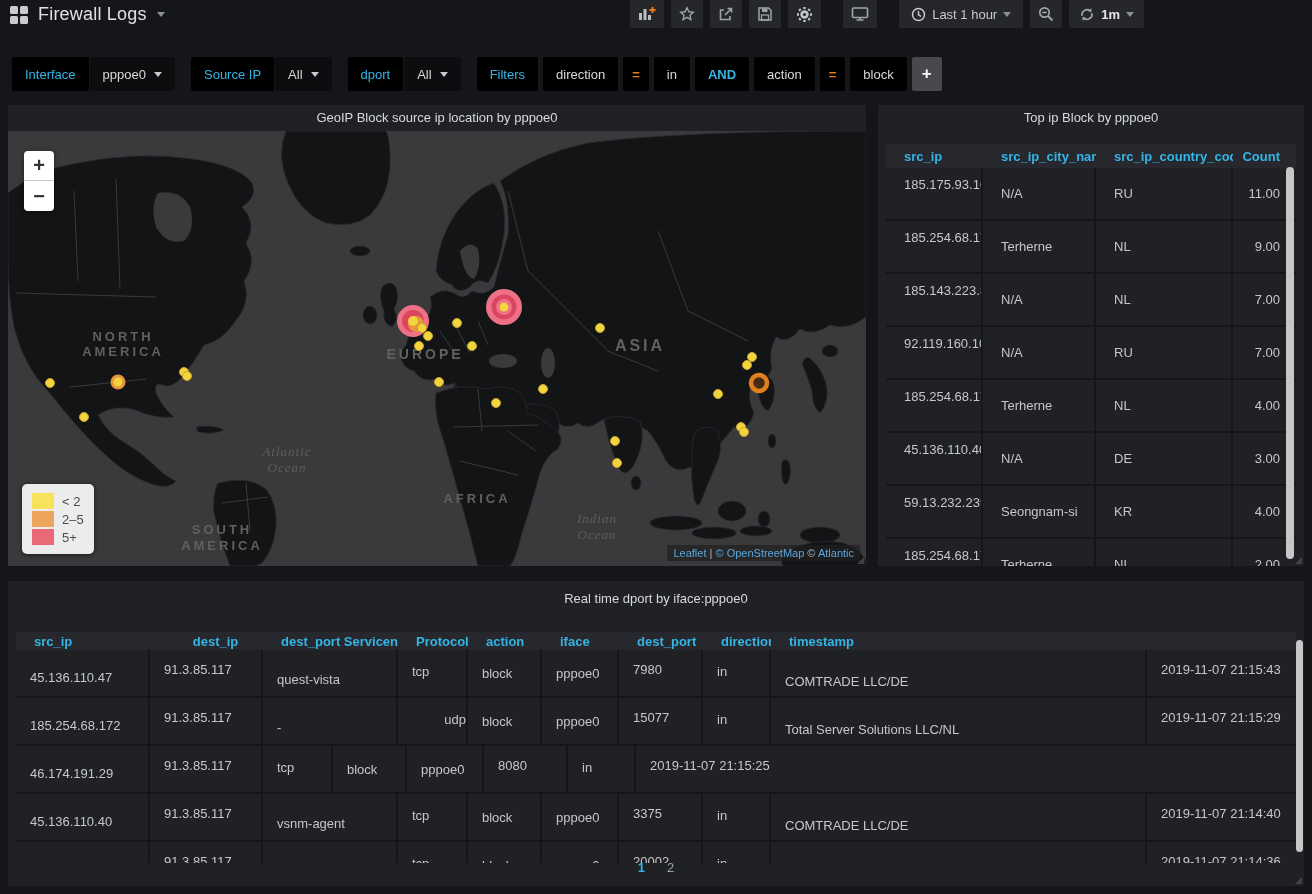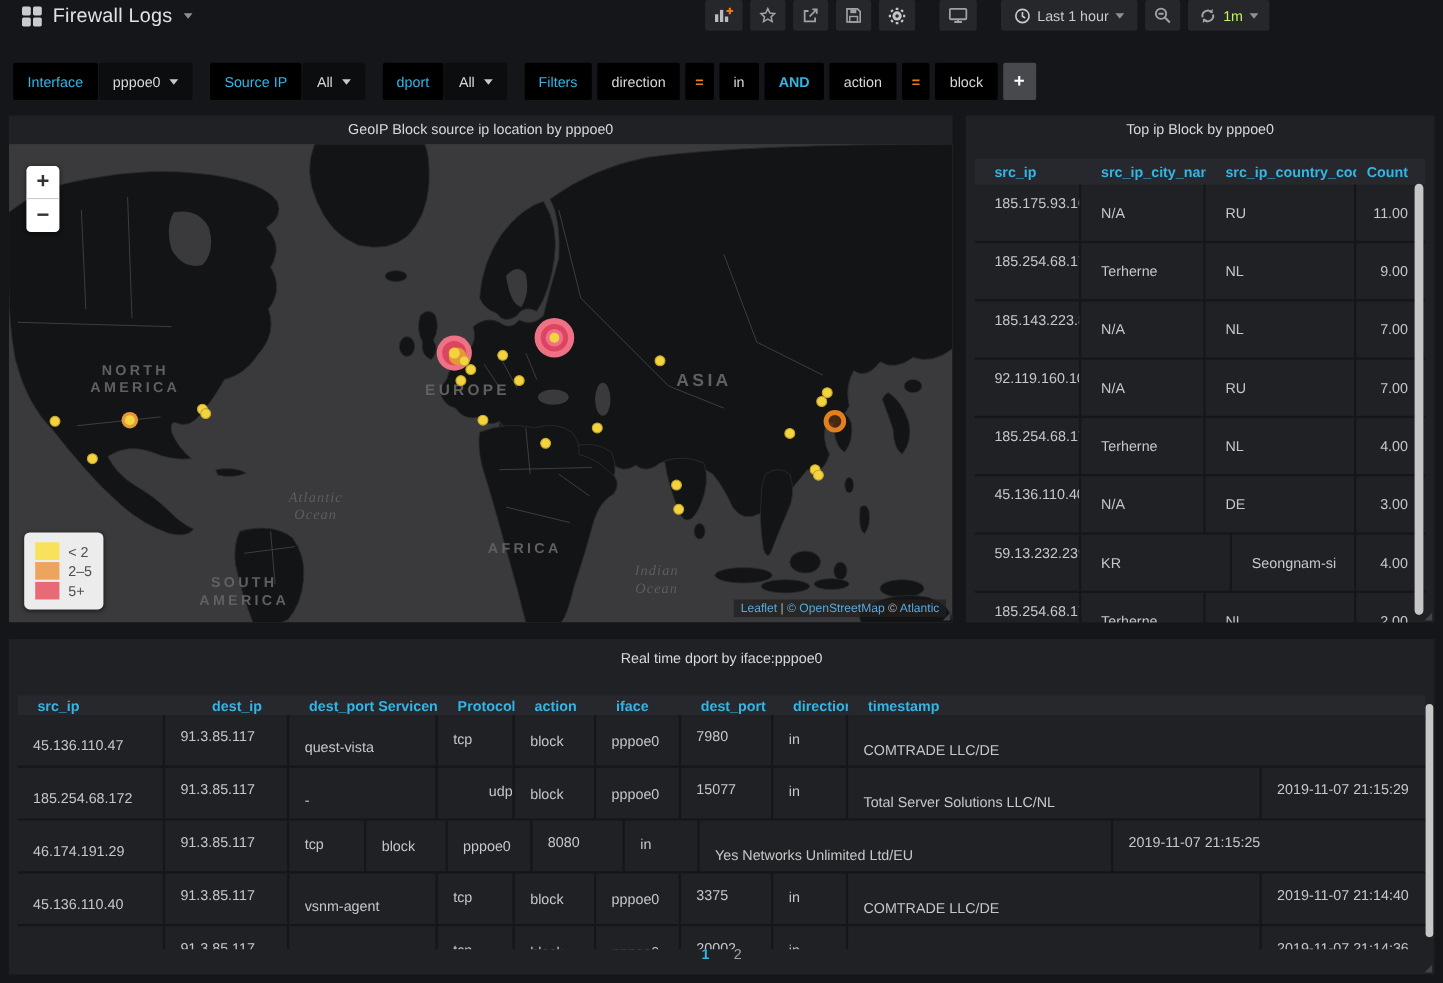--- a/index.html
+++ b/index.html
@@ -1,32 +1,32 @@
 <!DOCTYPE html>
 <html><head>
 <meta charset="utf-8">
 <style>
   * { margin:0; padding:0; box-sizing:border-box; }
   html,body { width:1312px; height:894px; overflow:hidden; background:#151619;
     font-family:"Liberation Sans", sans-serif; color:#d8d9da; }
   
-  .navbar { position:absolute; left:10px; top:0; width:1152px; height:30px; }
+  .navbar { position:absolute; left:0; top:0; width:1152px; height:30px; }
   .nav-left { position:absolute; left:10px; top:4px; display:flex; align-items:center; gap:10px; }
   .grafana-logo { display:grid; grid-template-columns:8px 8px; grid-gap:2px; }
   .grafana-logo span { width:8px; height:8px; background:#c9cbce; border-radius:1.5px; display:block; }
   .dash-title { font-size:18px; color:#e0e1e2; font-weight:400; letter-spacing:.2px; }
   .caret { width:0; height:0; border-left:4px solid transparent; border-right:4px solid transparent;
     border-top:5px solid #8d9196; display:inline-block; }
   .nav-right { position:absolute; right:8px; top:0; height:28px; display:flex; align-items:flex-start; gap:7px; }
   .nav-btn { background:#26272b; border-radius:2px; height:28px; min-width:31px; display:flex;
     align-items:center; justify-content:center; gap:6px; padding:0 8px; cursor:pointer; }
   .nav-btn svg { display:block; }
   .nav-gap { width:8px; }
   .timepick-label { font-size:13px; color:#c8cacd; }
-  .refresh-label { font-size:13px; color:#bef264; font-weight:400; }
+  .refresh-label { font-size:13px; color:#e5e5e5; font-weight:700; }
   
   .filter-row { position:absolute; left:12px; top:57px; display:flex; gap:16px; align-items:center; }
   .chipset { display:flex; gap:5px; }
   .chip { height:34px; display:flex; align-items:center; font-size:13px; border-radius:2px;
     background:#000000; padding:0 13px; cursor:pointer; }
   .chip.cyan { color:#33b5e5; }
   .chip.val { background:#0c0d0f; color:#d8d9da; gap:8px; }
   .chip.op { color:#eb7b18; font-weight:700; padding:0 9px; }
   .chip.plus { background:#47494e; color:#fff; font-size:17px; font-weight:700; padding:0 10px; }
   .combo { display:flex; gap:1px; }
@@ -394,22 +394,22 @@
           <div class="cell c3">4.00</div>
         </div>
         <div class="row">
           <div class="cell c0">45.136.110.40</div>
           <div class="cell c1">N/A</div>
           <div class="cell c2">DE</div>
           <div class="cell c3">3.00</div>
         </div>
         <div class="row">
           <div class="cell c0">59.13.232.239</div>
+          <div class="cell c1">Seongnam-si</div>
           <div class="cell c2">KR</div>
-          <div class="cell c1">Seongnam-si</div>
           <div class="cell c3">4.00</div>
         </div>
         <div class="row">
           <div class="cell c0">185.254.68.171</div>
           <div class="cell c1">Terherne</div>
           <div class="cell c2">NL</div>
           <div class="cell c3">2.00</div>
         </div>
       </div>
   </div>
@@ -435,20 +435,21 @@
         <div class="row">
           <div class="cell" style="width: 134px; padding-top: 20px;">45.136.110.47</div>
           <div class="cell" style="width: 113px; padding-top: 12px;">91.3.85.117</div>
           <div class="cell" style="width: 135px; padding-top: 22px;">quest-vista</div>
           <div class="cell" style="width: 70px; padding-top: 14px;">tcp</div>
           <div class="cell" style="width: 74px; padding-top: 16px;">block</div>
           <div class="cell" style="width: 77px; padding-top: 16px;">pppoe0</div>
           <div class="cell" style="width: 84px; padding-top: 12px;">7980</div>
           <div class="cell" style="width: 68px; padding-top: 14px;">in</div>
           <div class="cell" style="width: 376px; padding-top: 24px;">COMTRADE LLC/DE</div>
+          <div class="cell" style="width: 143px; padding-top: 12px;">2019-11-07 21:15:43</div>
         </div>
         <div class="row">
           <div class="cell" style="width: 134px; padding-top: 20px;">185.254.68.172</div>
           <div class="cell" style="width: 113px; padding-top: 12px;">91.3.85.117</div>
           <div class="cell" style="width: 135px; padding-top: 22px;">-</div>
           <div class="cell" style="width: 70px; padding-top: 14px; text-align: right;">udp</div>
           <div class="cell" style="width: 74px; padding-top: 16px;">block</div>
           <div class="cell" style="width: 77px; padding-top: 16px;">pppoe0</div>
           <div class="cell" style="width: 84px; padding-top: 12px;">15077</div>
           <div class="cell" style="width: 68px; padding-top: 14px;">in</div>
@@ -456,21 +457,20 @@
           <div class="cell" style="width: 143px; padding-top: 12px;">2019-11-07 21:15:29</div>
         </div>
         <div class="row">
           <div class="cell" style="width: 134px; padding-top: 20px;">46.174.191.29</div>
           <div class="cell" style="width: 113px; padding-top: 12px;">91.3.85.117</div>
           <div class="cell" style="width: 70px; padding-top: 14px;">tcp</div>
           <div class="cell" style="width: 74px; padding-top: 16px;">block</div>
           <div class="cell" style="width: 77px; padding-top: 16px;">pppoe0</div>
           <div class="cell" style="width: 84px; padding-top: 12px;">8080</div>
           <div class="cell" style="width: 68px; padding-top: 14px;">in</div>
-          <div class="cell" style="width: 376px; padding-top: 24px;">Yes Networks Unlimited Ltd/EU</div>
           <div class="cell" style="width: 143px; padding-top: 12px;">2019-11-07 21:15:25</div>
         </div>
         <div class="row">
           <div class="cell" style="width: 134px; padding-top: 20px;">45.136.110.40</div>
           <div class="cell" style="width: 113px; padding-top: 12px;">91.3.85.117</div>
           <div class="cell" style="width: 135px; padding-top: 22px;">vsnm-agent</div>
           <div class="cell" style="width: 70px; padding-top: 14px;">tcp</div>
           <div class="cell" style="width: 74px; padding-top: 16px;">block</div>
           <div class="cell" style="width: 77px; padding-top: 16px;">pppoe0</div>
           <div class="cell" style="width: 84px; padding-top: 12px;">3375</div>

